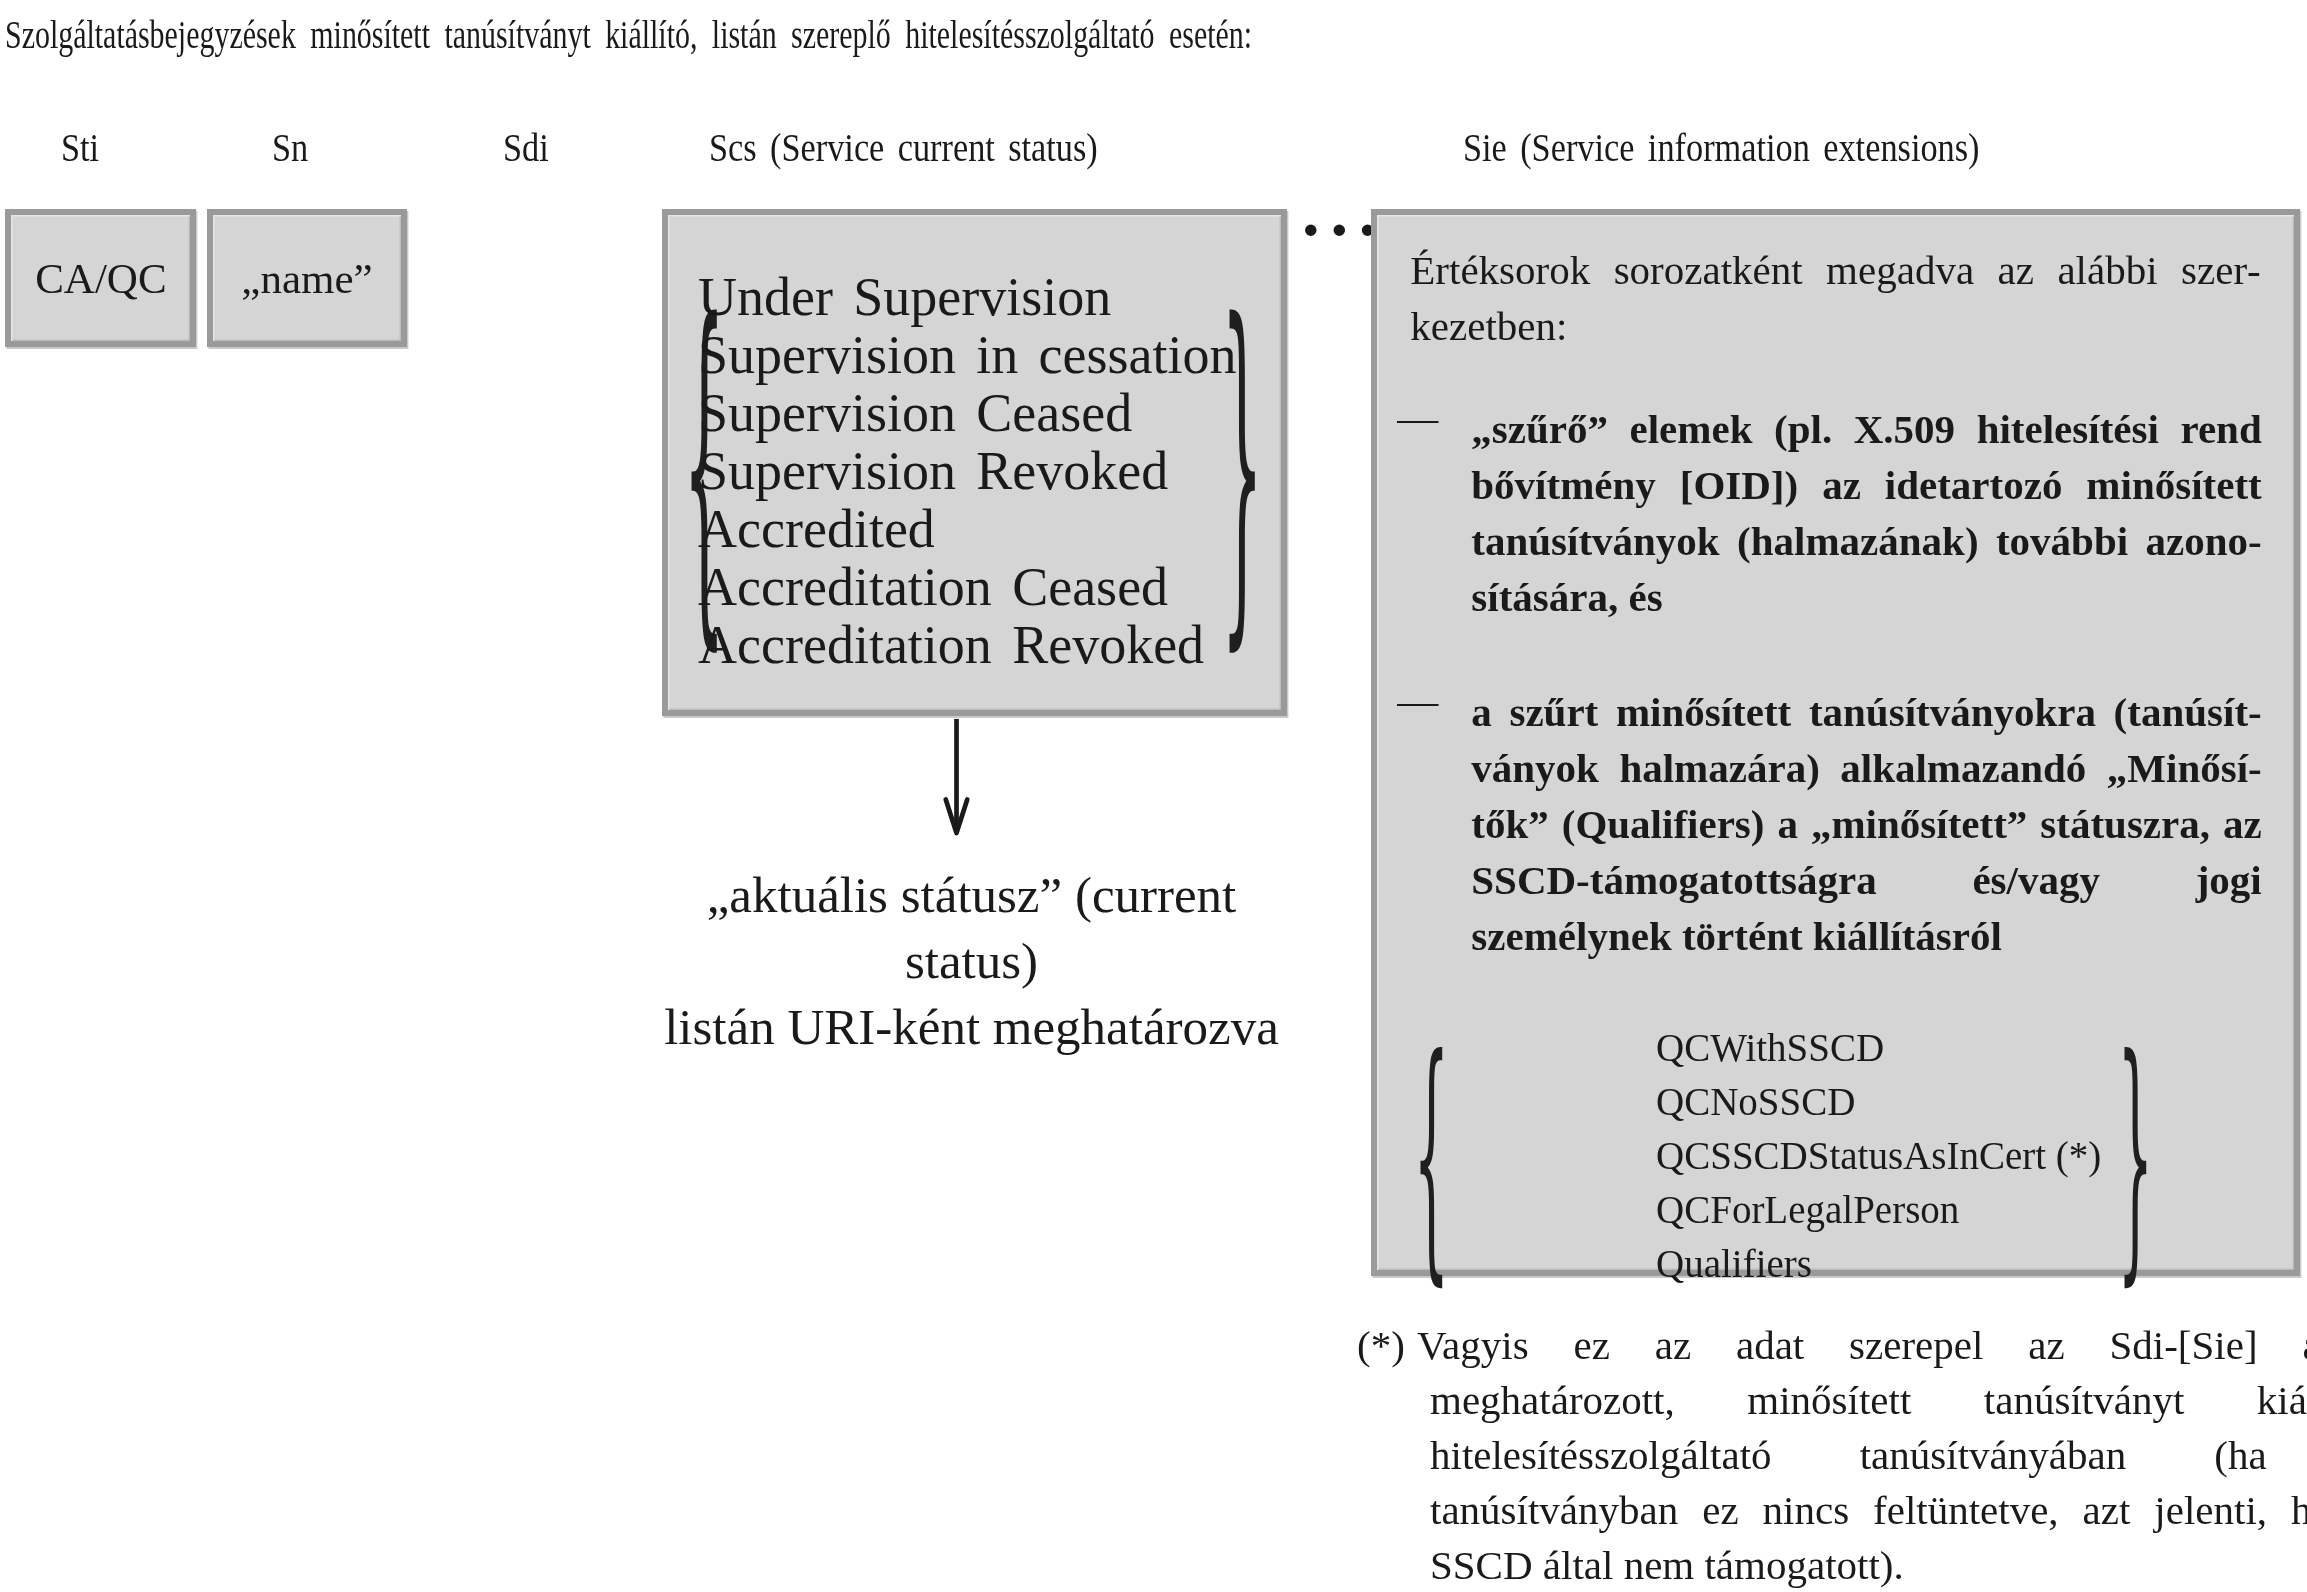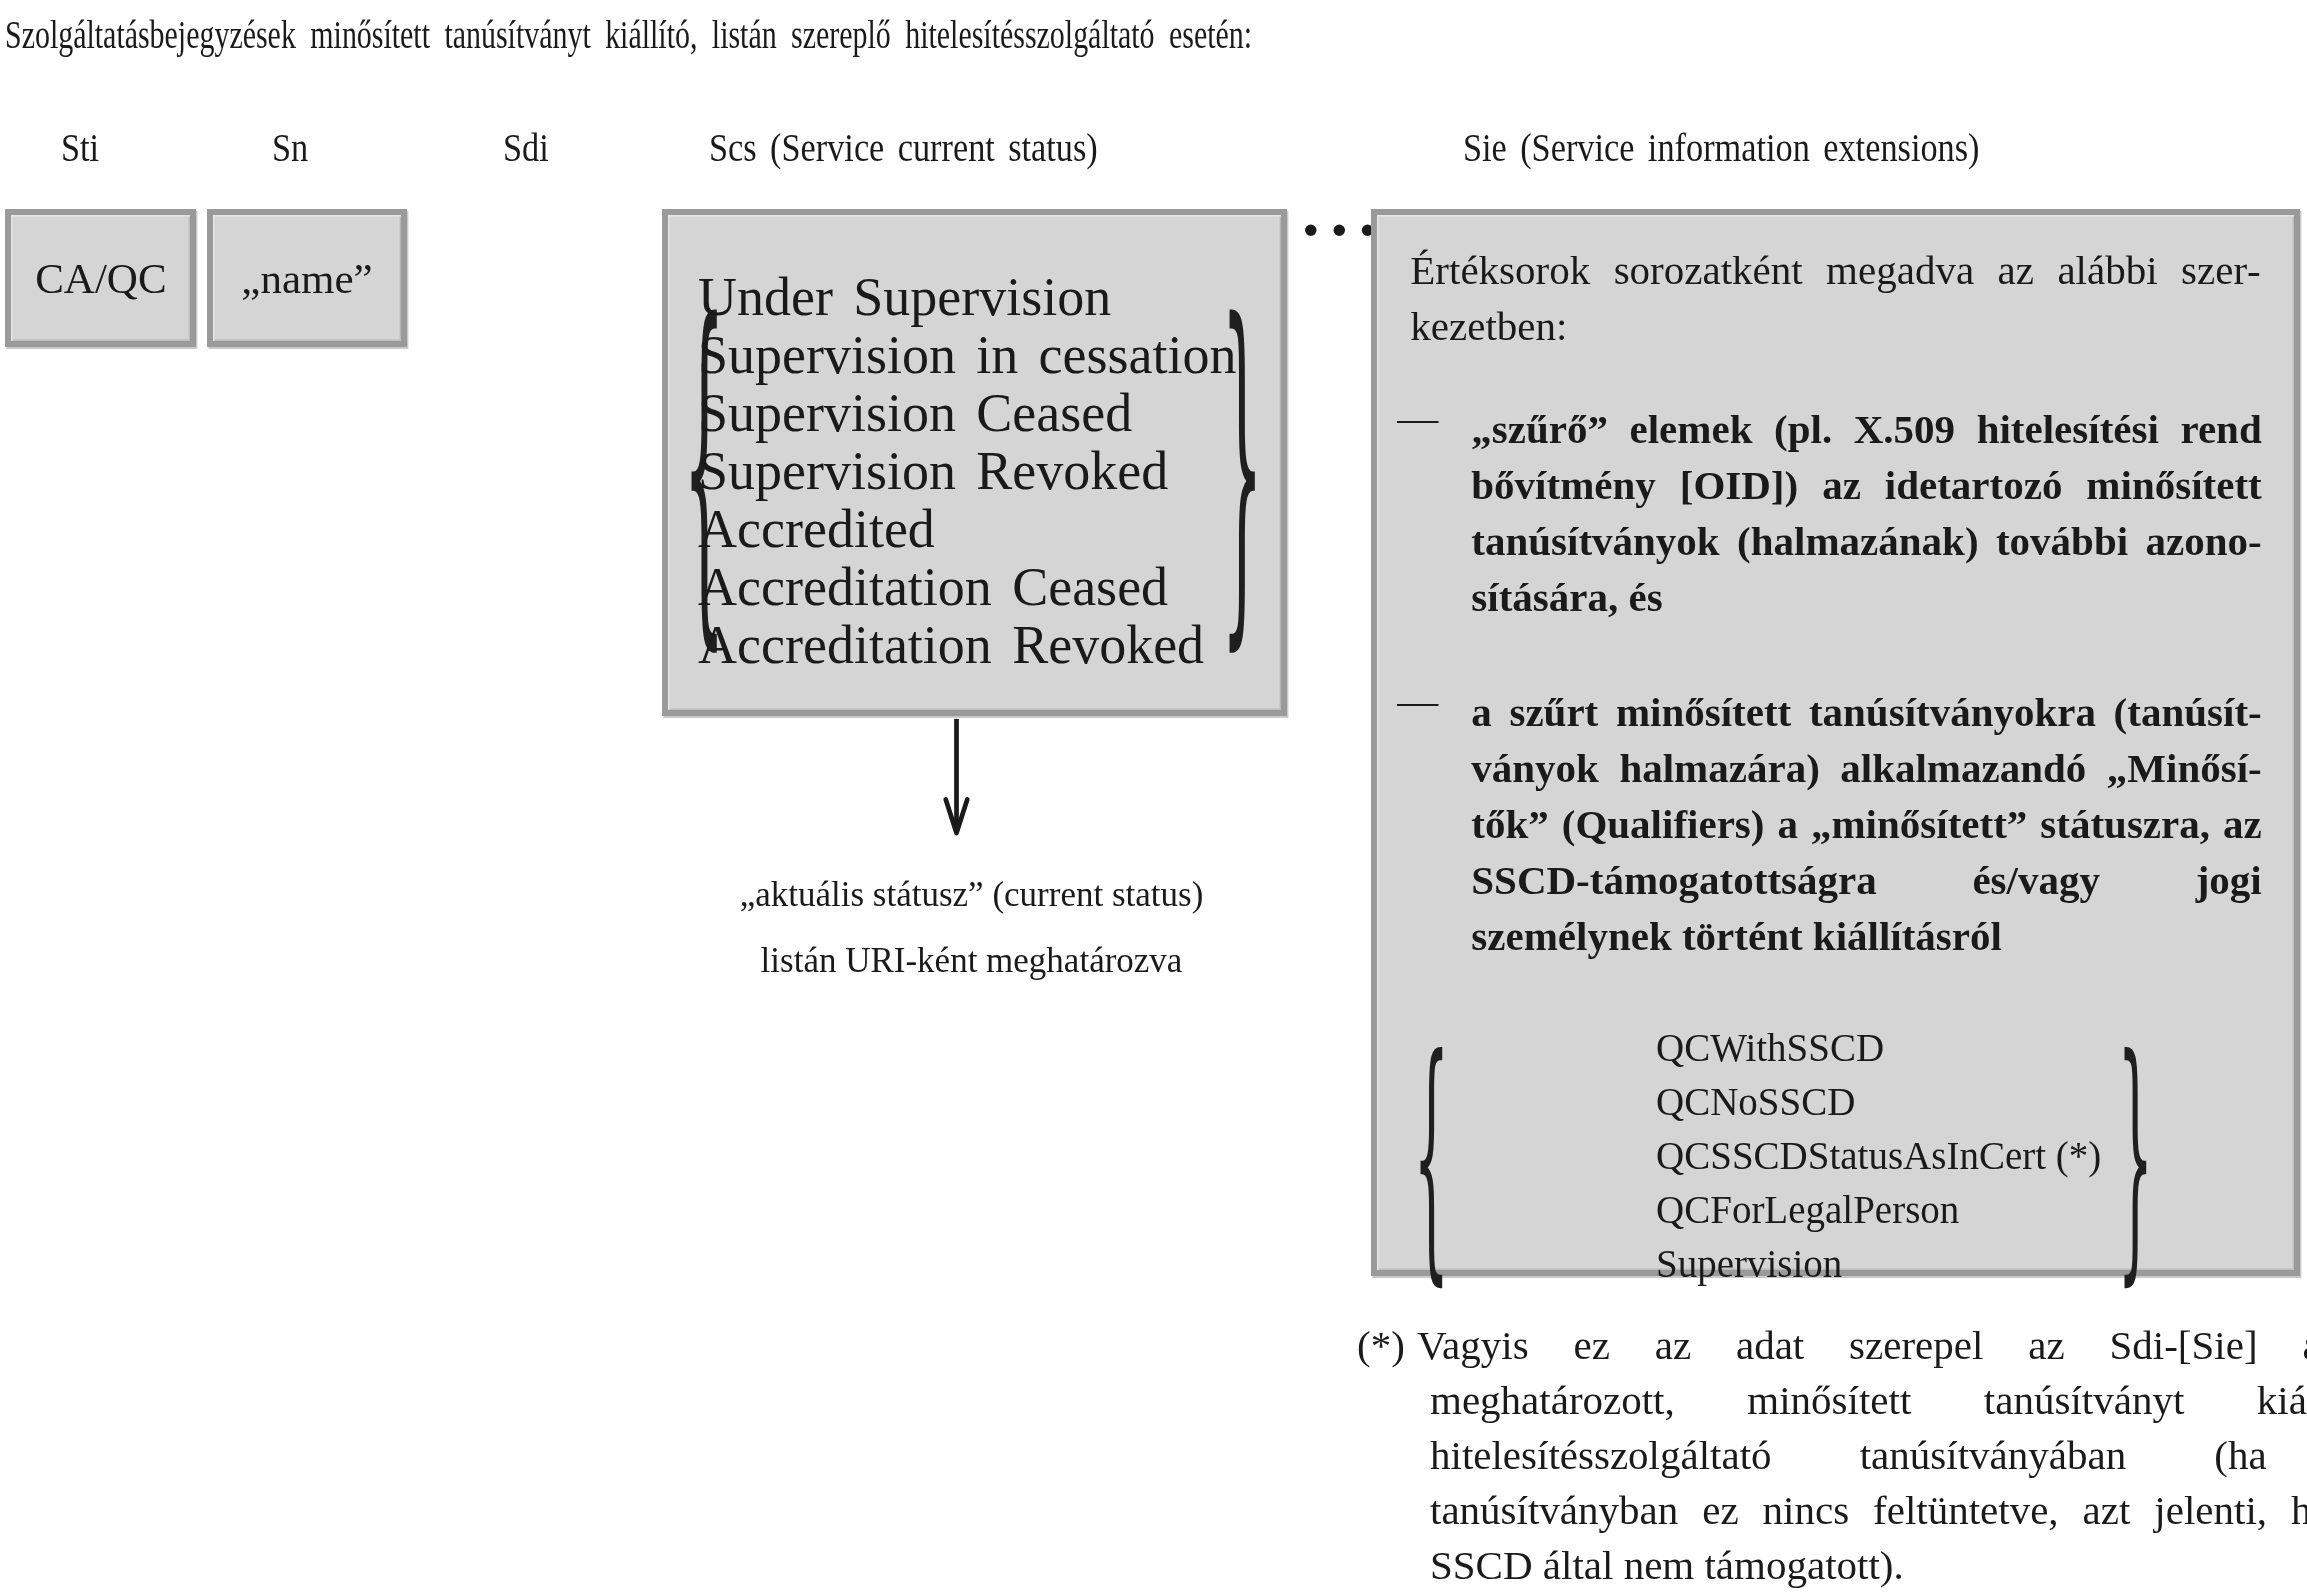--- a/index.html
+++ b/index.html
@@ -141,21 +141,21 @@
   
   .arrow{
     position:absolute;
     left:933px; top:717px;
   }
   .caption{
     position:absolute;
     left:643px; top:862px;
     width:657px;
     text-align:center;
-    font-size:35px;
+    font-size:51px;
     line-height:66px;
   }
   
   .footnote{
     position:absolute;
     left:1357px; top:1318px;
     width:943px;
     margin:0;
     font-size:41px;
     line-height:55px;
@@ -211,21 +211,21 @@
       <span class="dash">—</span>
       <p class="btext">a szűrt minősített tanúsítványokra (tanúsít­ványok halmazára) alkalmazandó „Minősí­tők” (Qualifiers) a „minősített” státuszra, az SSCD-támogatottságra és/vagy jogi személynek történt kiállításról</p>
     </div>
     <div class="qual-row">
       <span class="brace q-brl">{</span>
       <div class="qual-list">
           <div>QCWithSSCD</div>
           <div>QCNoSSCD</div>
           <div>QCSSCDStatusAsInCert (*)</div>
           <div>QCForLegalPerson</div>
-          <div>Supervision</div>
+          <div>Qualifiers</div>
         </div>
       <span class="brace q-brr">}</span>
     </div>
   </div>
 
   <svg class="arrow" width="47" height="130" viewBox="0 0 70 192">
     <line x1="35" y1="2" x2="35" y2="168" stroke="#1a1a1a" stroke-width="7"></line>
     <path d="M19 122 L35 172 L51 122" fill="none" stroke="#1a1a1a" stroke-width="7" stroke-linecap="round" stroke-linejoin="round"></path>
   </svg>
 

